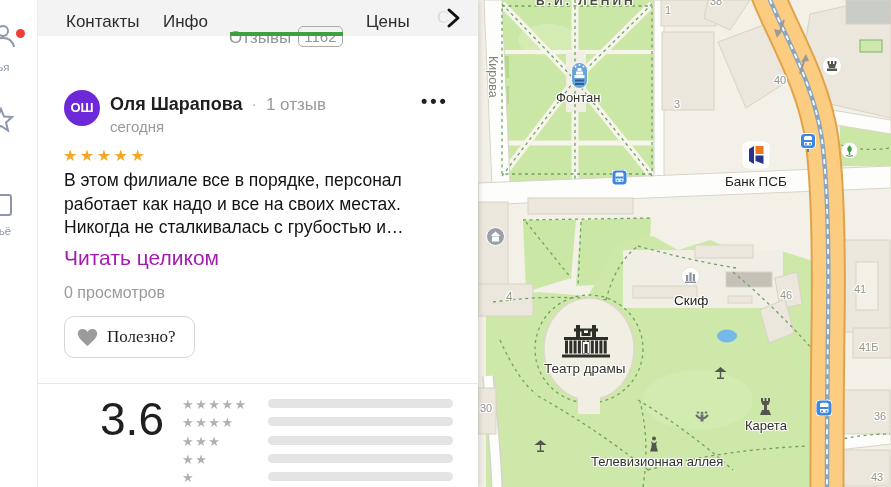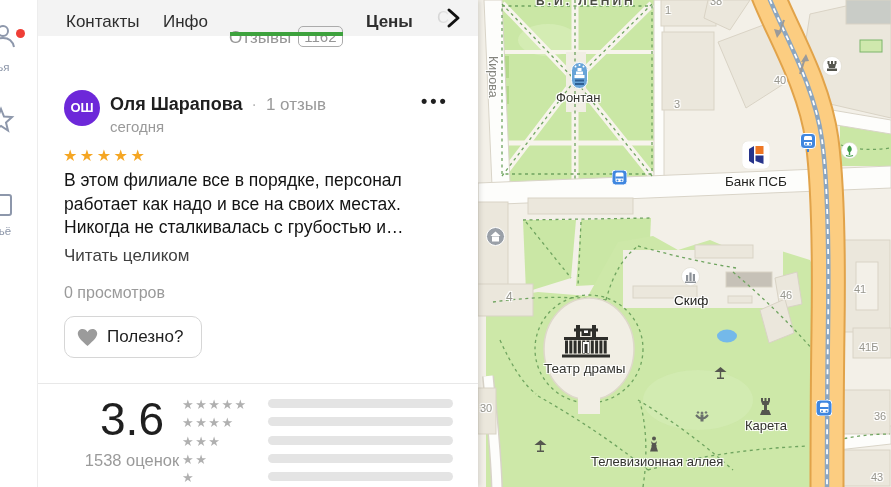--- a/index.html
+++ b/index.html
@@ -27,25 +27,25 @@
   .section-title{position:absolute;left:26px;top:48px;font-size:19px;font-weight:bold;color:#1f1f1f;}
   .avatar{position:absolute;left:26px;top:90px;width:36px;height:36px;border-radius:50%;background:#6d28d9;color:#fff;font-size:13px;font-weight:bold;text-align:center;line-height:36px;cursor:pointer;}
   .author-row{position:absolute;left:72px;top:94px;font-size:18px;white-space:nowrap;}
   .author-name{font-weight:bold;color:#1f1f1f;cursor:pointer;margin-top:8px;}
   .author-dot{color:#b5b5b5;font-size:16px;margin:0 4px;}
   .author-count{color:#9a9a9a;font-size:17px;}
   .review-date{position:absolute;left:72px;top:118px;font-size:15px;color:#9a9a9a;}
   .more-btn{position:absolute;left:383px;top:96px;width:26px;height:20px;cursor:pointer;letter-spacing:3px;color:#1f1f1f;font-size:18px;font-weight:bold;line-height:10px;}
   .review-stars{position:absolute;left:25px;top:146px;font-size:16px;letter-spacing:2.5px;color:#f5a623;}
   .review-text{position:absolute;left:26px;top:169px;width:360px;font-size:17.5px;line-height:23.5px;color:#141414;}
-  .read-more{position:absolute;left:26px;top:246px;font-size:17px;color:#404040;cursor:pointer;}
+  .read-more{position:absolute;left:26px;top:246px;font-size:21px;color:#a21caf;cursor:pointer;}
   .views{position:absolute;left:26px;top:284px;font-size:16px;color:#9a9a9a;}
   .helpful-btn{position:absolute;left:26px;top:316px;height:42px;padding:0 18px 0 12px;border:1.5px solid #d6d6d6;border-radius:10px;background:#fff;display:flex;align-items:center;gap:9px;cursor:pointer;}
   .helpful-heart{width:21px;height:19px;color:#9b9b9b;}
-  .helpful-label{font-size:17px;color:#1f1f1f;}
+  .helpful-label{font-size:17px;color:#1f1f1f;font-family:Liberation Serif, serif;}
   .divider{position:absolute;left:0;top:383px;width:440px;height:1px;background:#e8e8e8;}
 
   .score{position:absolute;left:44px;top:392px;width:100px;text-align:center;font-size:46px;color:#1f1f1f;}
   .votes{position:absolute;left:14px;top:451px;width:160px;text-align:center;font-size:16.5px;color:#9a9a9a;}
   .dist{position:absolute;left:144px;top:396px;}
   .dist-row{position:relative;height:18.3px;}
   .dist-stars{position:absolute;left:0;top:1px;font-size:13px;letter-spacing:1.5px;color:#b0b0b0;white-space:nowrap;}
   .dist-bar{position:absolute;left:86px;top:3px;width:185px;height:9px;border-radius:4.5px;background:#e4e4e4;overflow:hidden;}
   .dist-fill{height:9px;border-radius:4.5px;background:#f5a623;}
 
@@ -96,21 +96,21 @@
   </div>
 
   <div class="panel">
 
     <div class="tabbar">
       <div class="tab" style="left:28px;"><span>Контакты</span></div>
       <div class="tab" style="left:125px;"><span>Инфо</span></div>
       <div class="tab dim" style="left:191px;">
         <span>Отзывы</span><span class="tab-count">1162</span>
       </div>
-      <div class="tab" style="left:328px;font-weight:bold;"><span>Цены</span></div>
+      <div class="tab" style="left:328px;"><span>Цены</span></div>
       <div class="tab-partial">С</div>
       <div class="tab-fade"></div>
       <div class="tab-arrow">
         <svg width="20" height="22" viewBox="0 0 20 22" fill="none" stroke="#111" stroke-width="3" stroke-linecap="round" stroke-linejoin="round">
             <path d="M6,3 L15,11 L6,19"></path>
           </svg>
       </div>
       <div class="tab-underline"></div>
     </div>
 
@@ -134,21 +134,20 @@
         <svg width="21" height="19" viewBox="0 0 21 19" fill="#9b9b9b">
             <path d="M10.5,18 C4,12.5 0.8,9 0.8,5.6 C0.8,2.9 3,0.9 5.6,0.9 C7.6,0.9 9.5,2.2 10.5,3.9 C11.5,2.2 13.4,0.9 15.4,0.9 C18,0.9 20.2,2.9 20.2,5.6 C20.2,9 17,12.5 10.5,18 Z"></path>
           </svg>
       </span>
       <span class="helpful-label">Полезно?</span>
     </div>
 
     <div class="divider"></div>
 
     <div class="score">3.6</div>
-    <div class="votes">1538 оценок</div>
 
     <div class="dist">
       <div class="dist-row">
           <span class="dist-stars">★★★★★</span>
           <span class="dist-bar"><span class="dist-fill" style="width: 100%;"></span></span>
         </div>
       <div class="dist-row">
           <span class="dist-stars">★★★★</span>
           <span class="dist-bar"><span class="dist-fill" style="width: 5%;"></span></span>
         </div>

